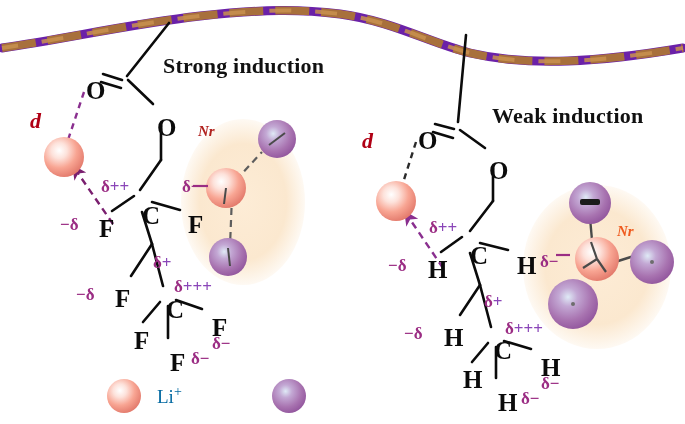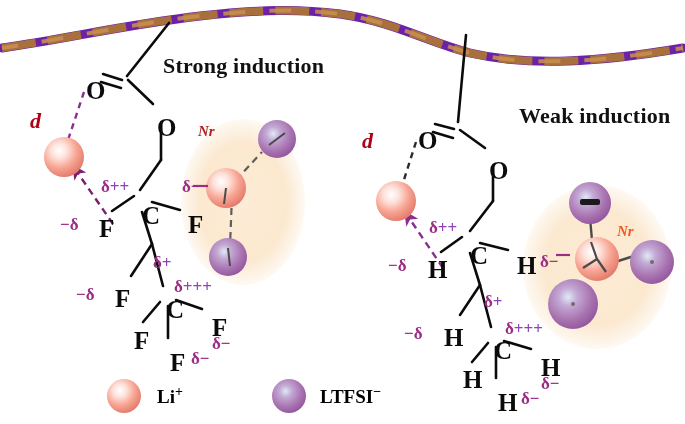--- a/index.html
+++ b/index.html
@@ -8,21 +8,21 @@
   #stage{position:absolute;inset:0;width:685px;height:308px;}
   .lbl{position:absolute;white-space:nowrap;line-height:1;}
   .heading{font-weight:bold;font-size:22px;color:#111111;letter-spacing:.2px;}
   .atom{font-weight:bold;font-size:25px;color:#0b0b0b;}
   .delta{font-weight:bold;font-size:17px;color:#9b2d84;font-style:normal;}
   .delta .plus{color:#8a46b8;}
   .dlabel{font-weight:bold;font-size:22px;color:#b00015;font-style:italic;}
   .nr{font-weight:bold;font-size:15px;font-style:italic;}
   .nr-left{color:#b1231f;}
   .nr-right{color:#ef5a1e;}
-  .legend-text{font-weight:bold;font-size:19px;color:#000000;}
+  .legend-text{font-weight:normal;font-size:19px;color:#0369a1;}
   .sup{font-size:14px;vertical-align:super;}
 </style>
 </head>
 <body>
 
 <div id="stage">
 
   <svg width="685" height="424" viewBox="0 0 685 424" style="position:absolute;left:0;top:0;">
     <defs>
       <radialGradient id="gLi" cx="38%" cy="34%" r="70%">
@@ -140,21 +140,21 @@
         <line x1="597" y1="259" x2="606" y2="272"></line>
       </g>
       <line x1="556" y1="255" x2="570" y2="255" stroke="#9b2d84" stroke-width="2.2"></line>
     </g>
 
     <circle cx="124" cy="396" r="17" fill="url(#gLi)"></circle>
     <circle cx="289" cy="396" r="17" fill="url(#gAn)"></circle>
   </svg>
 
   <div class="lbl heading" style="left:163px;top:55px;">Strong induction</div>
-  <div class="lbl heading" style="left:519px;top:105px;">Weak induction</div>
+  <div class="lbl heading" style="left:492px;top:105px;">Weak induction</div>
 
   <div class="lbl dlabel" style="left:30px;top:110px;">d</div>
   <div class="lbl dlabel" style="left:362px;top:130px;">d</div>
 
   <div class="lbl nr nr-left" style="left:198px;top:124px;">Nr</div>
   <div class="lbl nr nr-right" style="left:617px;top:224px;">Nr</div>
 
   <div id="left-atoms">
       <div class="lbl atom" style="left: 86px; top: 78px;">O</div>
       <div class="lbl atom" style="left: 157px; top: 115px;">O</div>
@@ -197,17 +197,14 @@
       <div class="lbl delta" style="left: 484px; top: 293px;">δ<span class="plus">+</span></div>
       <div class="lbl delta" style="left: 404px; top: 325px;">−δ</div>
       <div class="lbl delta" style="left: 505px; top: 320px;">δ<span class="plus">+</span><span class="plus">+</span><span class="plus">+</span></div>
       <div class="lbl delta" style="left: 541px; top: 375px;">δ−</div>
       <div class="lbl delta" style="left: 521px; top: 390px;">δ−</div>
     </div>
 
   <div class="lbl legend-text" style="left:157px;top:385px;">
     <span>Li</span><span class="sup">+</span>
   </div>
-  <div class="lbl legend-text" style="left:320px;top:385px;">
-    <span>LTFSI</span><span class="sup">−</span>
-  </div>
 
 </div>
 
 </body></html>

